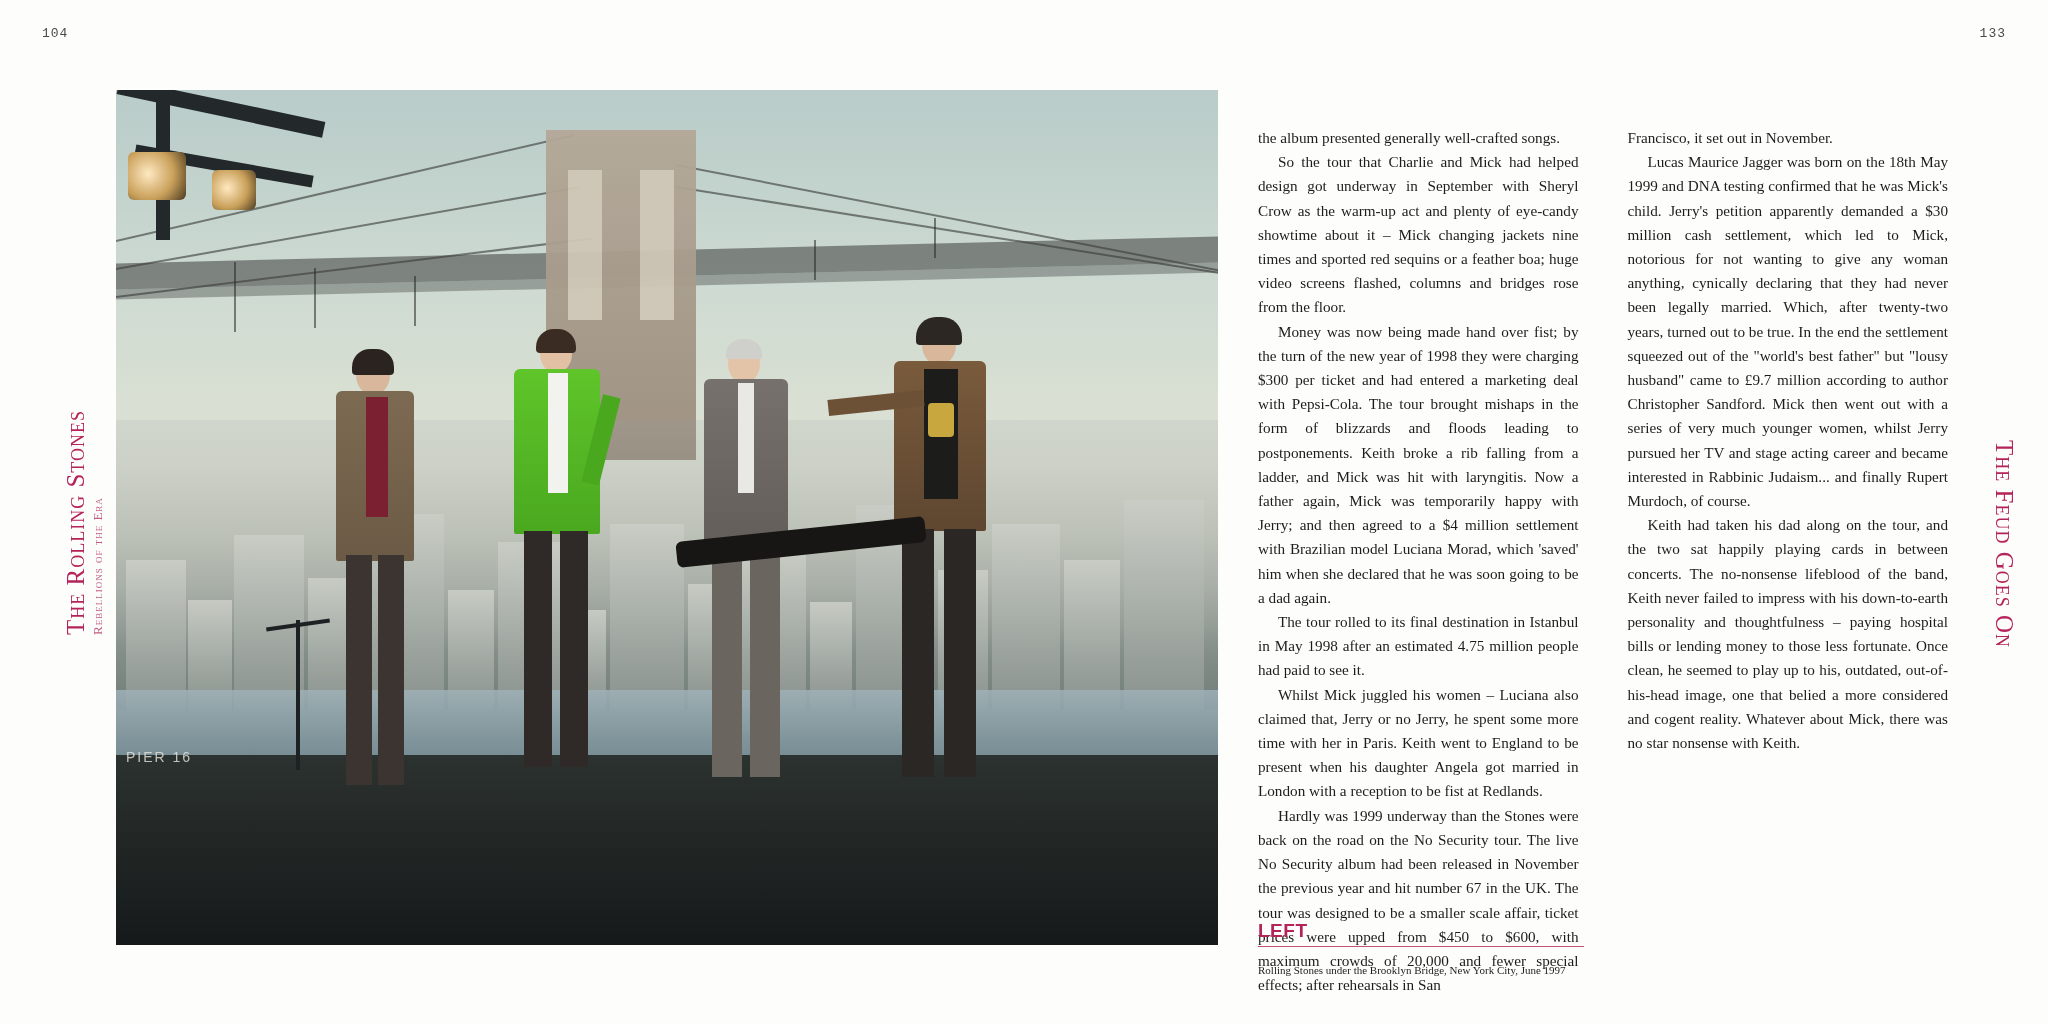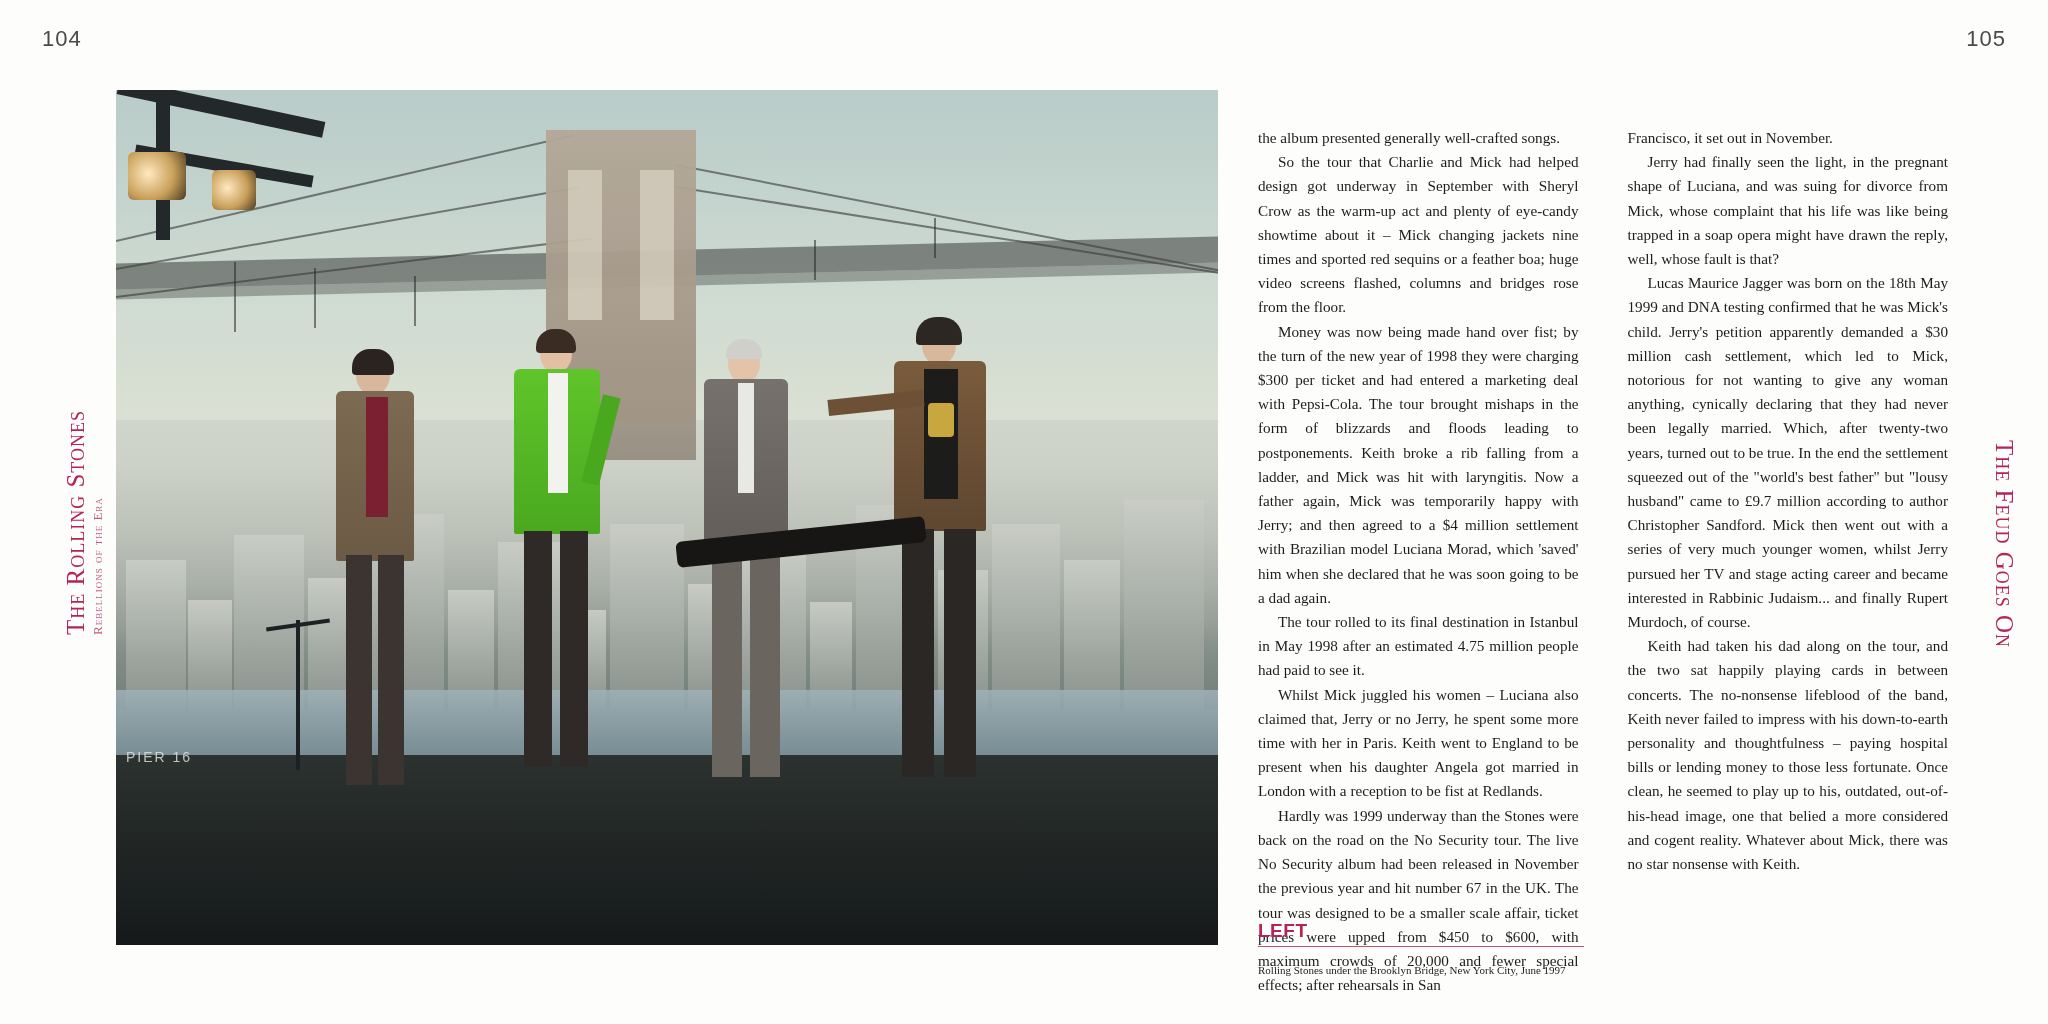--- a/index.html
+++ b/index.html
@@ -17,22 +17,22 @@
   .spread {
     position: relative;
     width: 2048px;
     height: 1024px;
     background: #fdfdfc;
   }
   
   .folio {
     position: absolute;
     top: 26px;
-    font-family: Liberation Sans, sans-serif;
-    font-size: 22px;
+    font-family: Liberation Mono, monospace;
+    font-size: 13px;
     letter-spacing: 1px;
     color: #4a4a4a;
   }
   .folio-left { left: 42px; }
   .folio-right { right: 42px; }
 
   
   .photo-frame {
     position: absolute;
     left: 116px;
@@ -244,21 +244,21 @@
     line-height: 22px;
     color: #1c1c1c;
   }
 </style>
 </head>
 <body>
 
 <div class="spread">
 
   <div class="folio folio-left">104</div>
-  <div class="folio folio-right">105</div>
+  <div class="folio folio-right">133</div>
 
   <div class="photo-frame">
     <div class="photo">
 
       <div class="cable" style="left:0px; top:150px; width:470px; transform:rotate(-13deg);"></div>
       <div class="cable" style="left:0px; top:178px; width:470px; transform:rotate(-10deg);"></div>
       <div class="cable" style="left:0px; top:206px; width:480px; transform:rotate(-7deg);"></div>
       <div class="cable" style="left:560px; top:74px; width:560px; transform:rotate(11deg);"></div>
       <div class="cable" style="left:560px; top:96px; width:560px; transform:rotate(9deg);"></div>
 
@@ -364,21 +364,20 @@
     <div class="col">
       <p>the album presented generally well-crafted songs.</p>
       <p>So the tour that Charlie and Mick had helped design got underway in September with Sheryl Crow as the warm-up act and plenty of eye-candy showtime about it – Mick changing jackets nine times and sported red sequins or a feather boa; huge video screens flashed, columns and bridges rose from the floor.</p>
       <p>Money was now being made hand over fist; by the turn of the new year of 1998 they were charging $300 per ticket and had entered a marketing deal with Pepsi-Cola. The tour brought mishaps in the form of blizzards and floods leading to postponements. Keith broke a rib falling from a ladder, and Mick was hit with laryngitis. Now a father again, Mick was temporarily happy with Jerry; and then agreed to a $4 million settlement with Brazilian model Luciana Morad, which 'saved' him when she declared that he was soon going to be a dad again.</p>
       <p>The tour rolled to its final destination in Istanbul in May 1998 after an estimated 4.75 million people had paid to see it.</p>
       <p>Whilst Mick juggled his women – Luciana also claimed that, Jerry or no Jerry, he spent some more time with her in Paris. Keith went to England to be present when his daughter Angela got married in London with a reception to be fist at Redlands.</p>
       <p>Hardly was 1999 underway than the Stones were back on the road on the No Security tour. The live No Security album had been released in November the previous year and hit number 67 in the UK. The tour was designed to be a smaller scale affair, ticket prices were upped from $450 to $600, with maximum crowds of 20,000 and fewer special effects; after rehearsals in San</p>
     </div>
     <div class="col">
       <p>Francisco, it set out in November.</p>
-      <p>Jerry had finally seen the light, in the pregnant shape of Luciana, and was suing for divorce from Mick, whose complaint that his life was like being trapped in a soap opera might have drawn the reply, well, whose fault is that?</p>
       <p>Lucas Maurice Jagger was born on the 18th May 1999 and DNA testing confirmed that he was Mick's child. Jerry's petition apparently demanded a $30 million cash settlement, which led to Mick, notorious for not wanting to give any woman anything, cynically declaring that they had never been legally married. Which, after twenty-two years, turned out to be true. In the end the settlement squeezed out of the "world's best father" but "lousy husband" came to £9.7 million according to author Christopher Sandford. Mick then went out with a series of very much younger women, whilst Jerry pursued her TV and stage acting career and became interested in Rabbinic Judaism... and finally Rupert Murdoch, of course.</p>
       <p>Keith had taken his dad along on the tour, and the two sat happily playing cards in between concerts. The no-nonsense lifeblood of the band, Keith never failed to impress with his down-to-earth personality and thoughtfulness – paying hospital bills or lending money to those less fortunate. Once clean, he seemed to play up to his, outdated, out-of-his-head image, one that belied a more considered and cogent reality. Whatever about Mick, there was no star nonsense with Keith.</p>
     </div>
   </div>
 
   <div class="caption-block">
     <div class="caption-title">LEFT</div>
     <div class="caption-rule"></div>
     <div class="caption-text">Rolling Stones under the Brooklyn Bridge, New York City, June 1997</div>
   </div>

